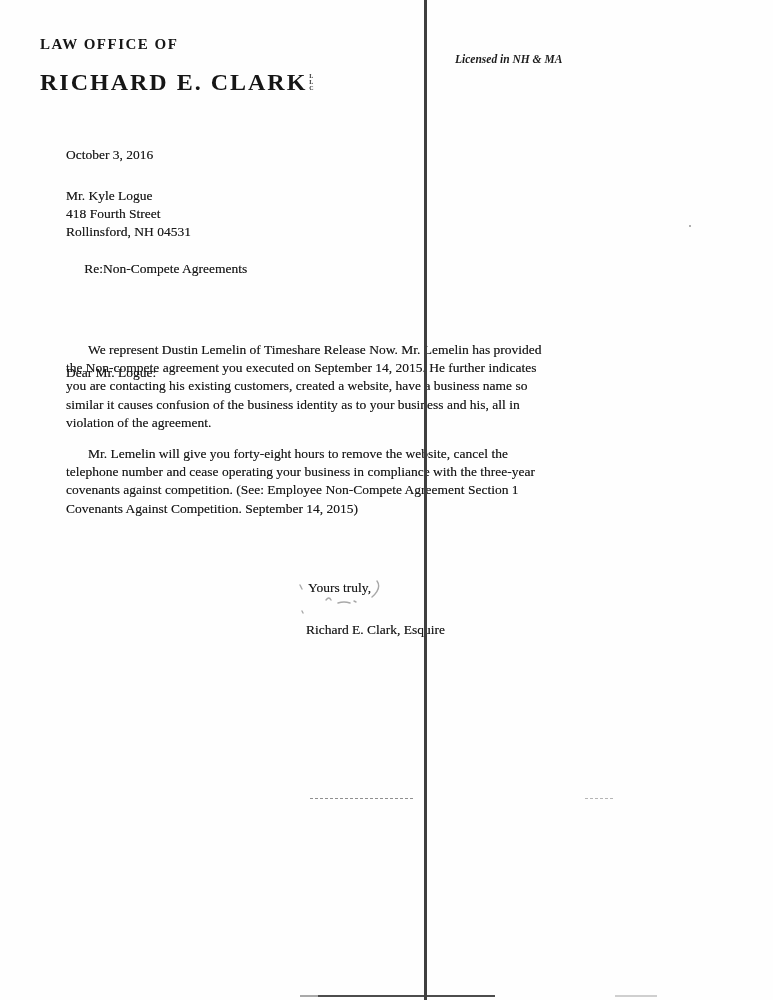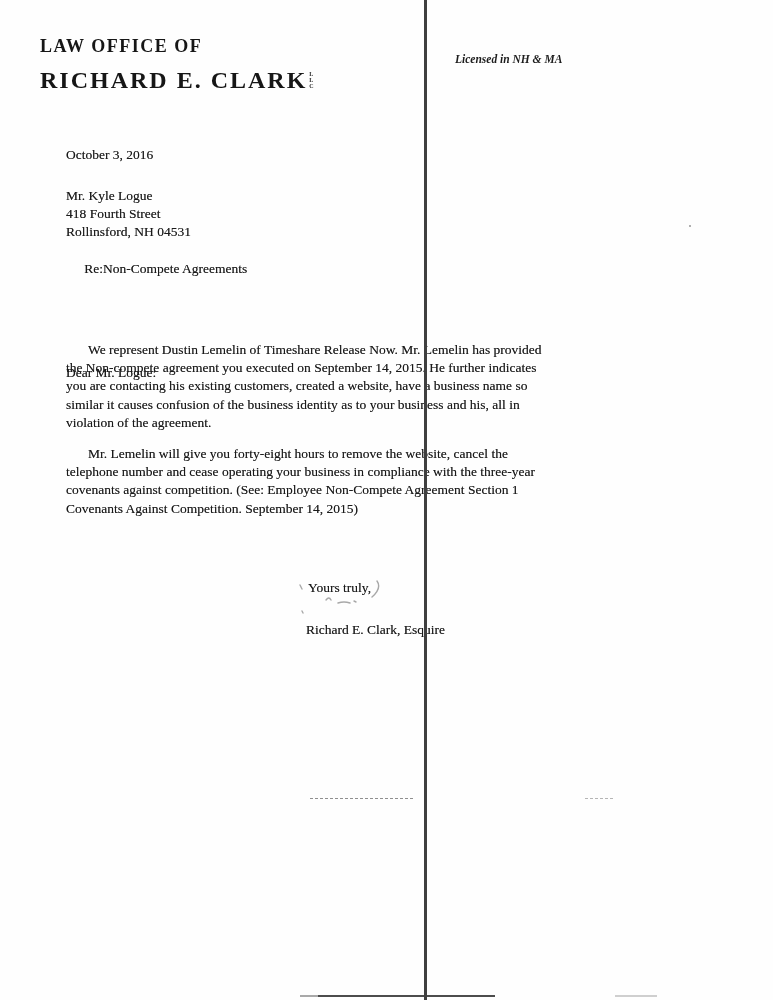--- a/index.html
+++ b/index.html
@@ -26,29 +26,29 @@
     background: #3f3f3f;
     z-index: 50;
   }
   
   .letterhead {
     position: absolute;
     left: 40px;
     top: 36px;
   }
   .lh-office {
-    font-size: 18px;
+    font-size: 15px;
     letter-spacing: 1.5px;
     font-weight: 600;
     color: #161616;
   }
   .lh-name-row {
     display: flex;
     align-items: flex-start;
-    margin-top: 10px;
+    margin-top: 16px;
   }
   .lh-name {
     font-size: 24px;
     letter-spacing: 2px;
     font-weight: 600;
     color: #161616;
   }
   .lh-suffix {
     display: flex;
     flex-direction: column;

